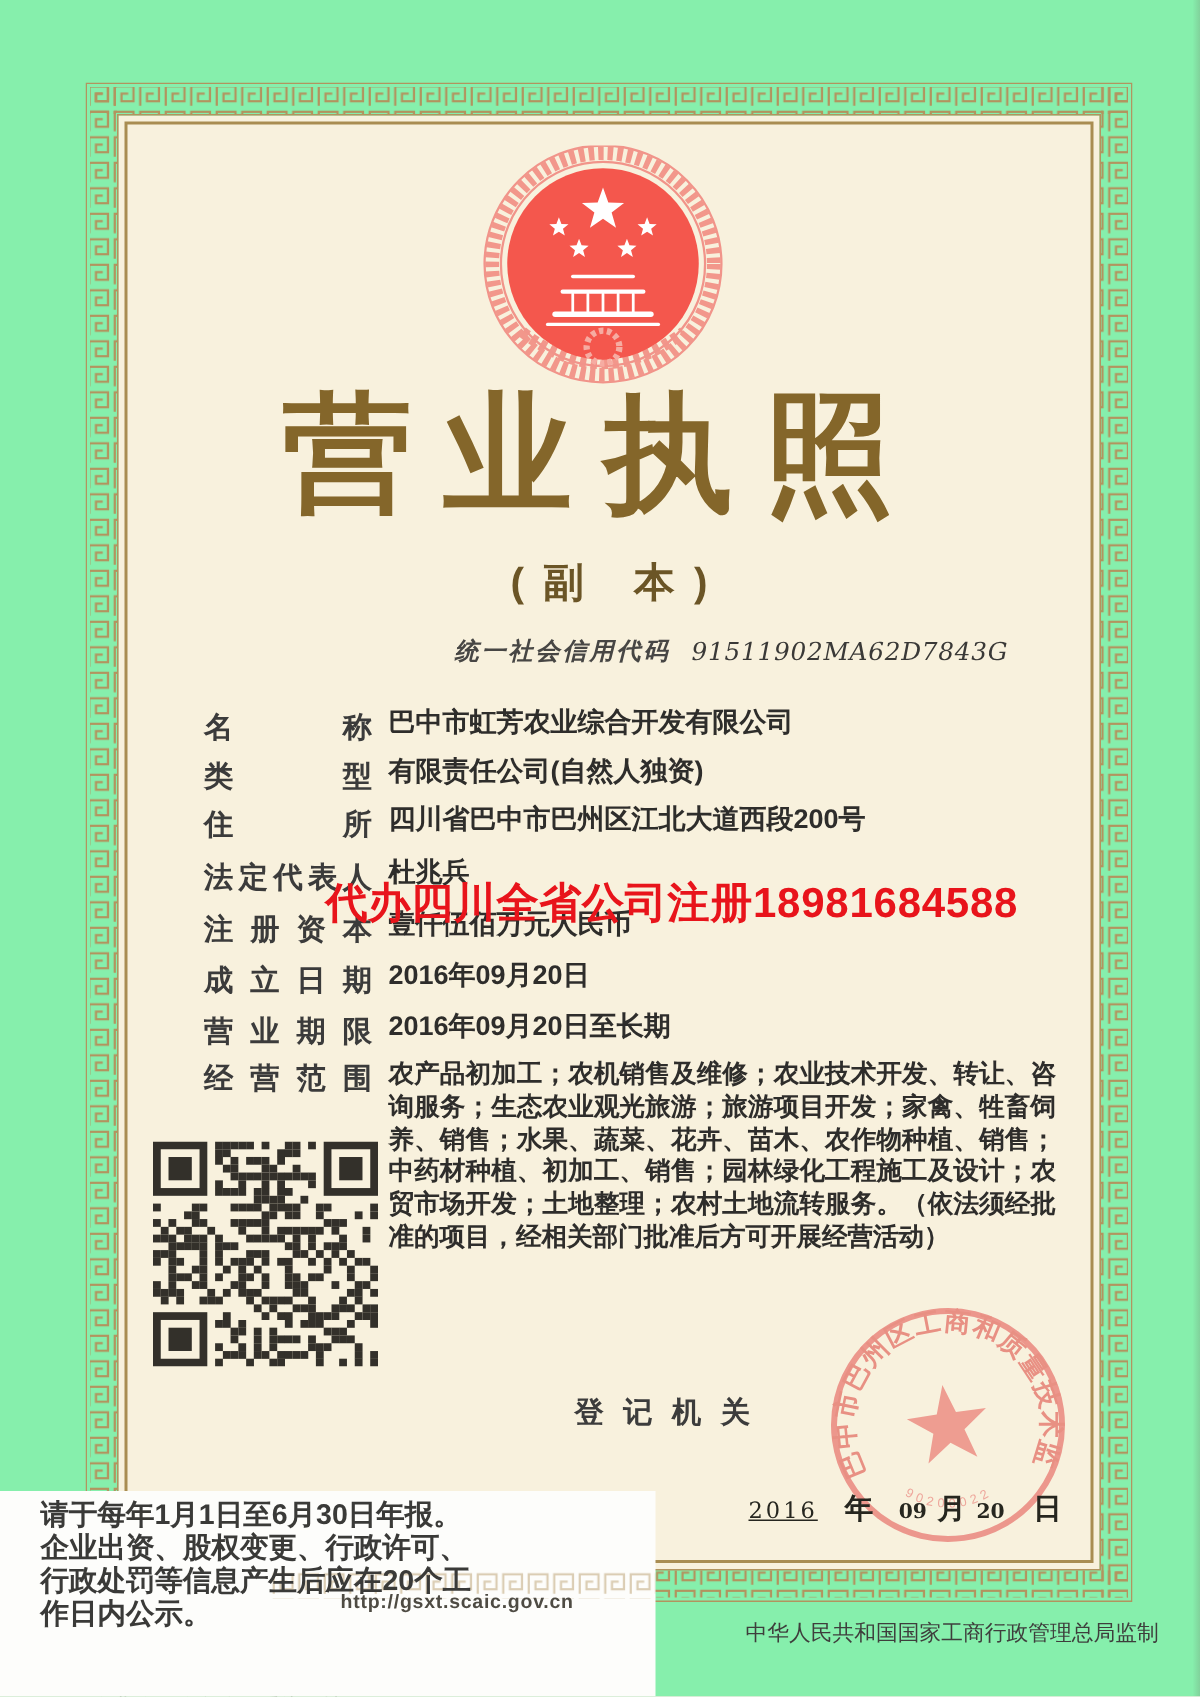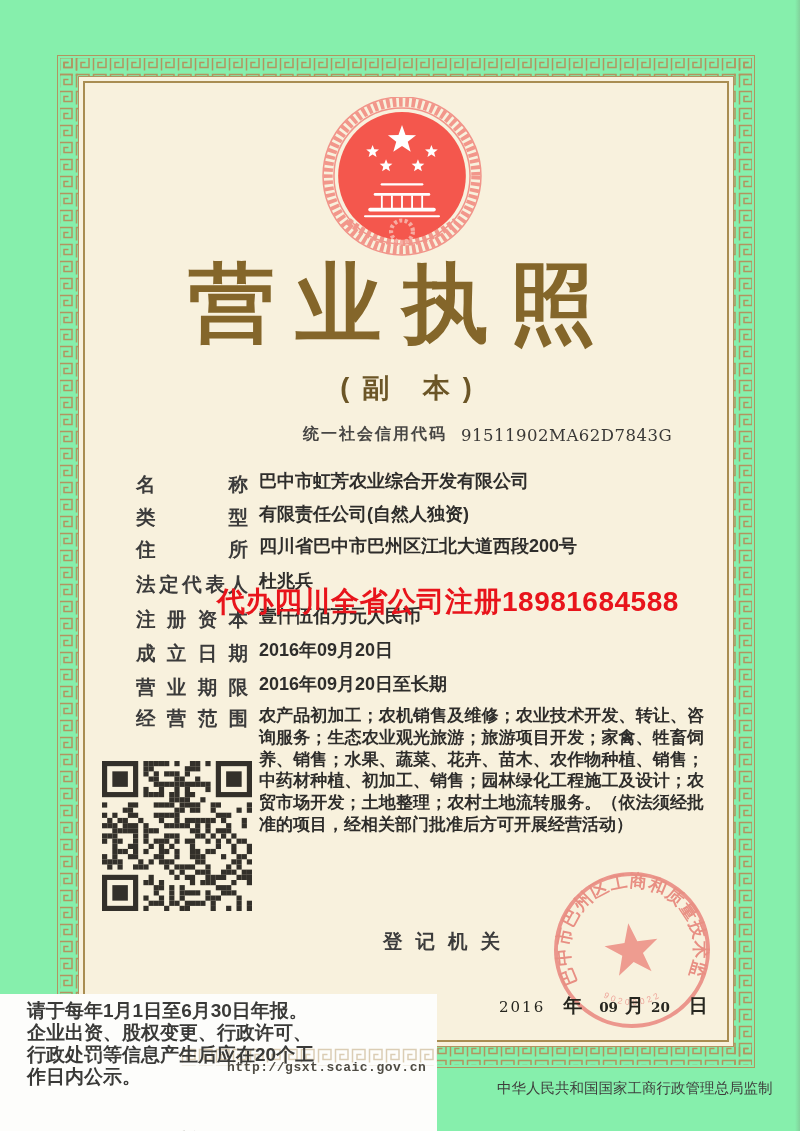--- a/index.html
+++ b/index.html
@@ -6,42 +6,42 @@
   body{font-family:"Liberation Sans",sans-serif;background:#e9e9e9;}
   .page{position:relative;width:800px;height:1131px;background:#86efac;overflow:hidden;}
   .page::after{content:'';position:absolute;right:0;top:0;width:5px;height:100%;
     background:linear-gradient(to left,rgba(110,105,95,.22),transparent);pointer-events:none;}
   .abs{position:absolute;}
   svg.abs{display:block;}
   .title{left:0;top:260px;width:800px;text-align:center;font-size:86px;font-weight:800;
     color:#84662a;letter-spacing:21px;text-indent:21px;transform:translateX(-8px);line-height:1;}
   .subtitle{left:0;top:370px;width:800px;text-align:center;font-size:27px;font-weight:700;
     color:#6b5526;letter-spacing:13px;text-indent:13px;transform:translateX(6px);}
-  .credit-line{left:303px;top:424px;display:flex;align-items:flex-end;}
+  .credit-line{left:303px;top:424px;display:flex;align-items:center;font-style:italic;}
   .credit-label{font-size:16px;font-weight:700;letter-spacing:2px;color:#474644;}
   .credit-code{font-family:"DejaVu Serif",serif;font-size:16.5px;font-weight:500;
     color:#3a3937;margin-left:14px;letter-spacing:.5px;}
   .field-row{position:absolute;left:136px;display:flex;align-items:flex-start;}
   .field-label{width:112px;font-size:19.5px;font-weight:600;color:#3b3b3b;
     text-align:justify;text-align-last:justify;flex:none;}
   .field-value{margin-left:11px;font-size:18px;font-weight:700;color:#2e2d2b;margin-top:-2px;}
   .scope-value{width:445px;font-size:17px;line-height:21.8px;text-align:justify;margin-top:0;}
   .watermark{left:217px;top:583px;font-size:28px;font-weight:700;color:#e8141b;
     letter-spacing:.5px;white-space:nowrap;}
   .reg-auth{left:383px;top:928px;font-size:19.5px;font-weight:600;color:#3c3c3c;
     letter-spacing:13px;}
   .date-line{left:499px;top:993px;display:flex;align-items:baseline;color:#26261f;white-space:nowrap;}
-  .d-year{font-family:"DejaVu Serif",serif;font-size:15px;letter-spacing:2px;}
+  .d-year{font-family:"DejaVu Serif",serif;font-size:15px;letter-spacing:2px;text-decoration:underline;}
   .d-unit{font-size:19px;font-weight:700;}
   .d-num{font-family:"DejaVu Serif",serif;font-size:13.5px;font-weight:700;text-align:right;}
   .g18{margin-left:18px}.g17{margin-left:17px}.g7{margin-left:7px}.g19{margin-left:19px}
   .footer-overlay{left:0;top:994px;width:437px;height:137px;background:#fdfdfb;}
   .notice{left:27px;top:1000px;font-size:19px;line-height:22px;font-weight:600;color:#3a3a38;}
   .website-label{left:61px;top:1081px;font-size:13.5px;font-weight:500;color:#5c584e;letter-spacing:.5px;margin-top:48px;}
-  .website-url{left:227px;top:1060px;font-family:Liberation Mono, monospace;
+  .website-url{left:227px;top:1060px;font-family:Liberation Sans, sans-serif;
     font-size:13px;font-weight:700;color:#4e4b43;letter-spacing:.5px;}
   .issuer{left:497px;top:1079px;font-size:14.5px;font-weight:400;color:#3e3e3c;text-align:right;}
 </style>
 </head>
 <body>
 
 <div class="page">
 
   <svg class="abs" style="left:57px;top:55px;" width="698" height="1013" viewBox="0 0 698 1013">
     <defs>

